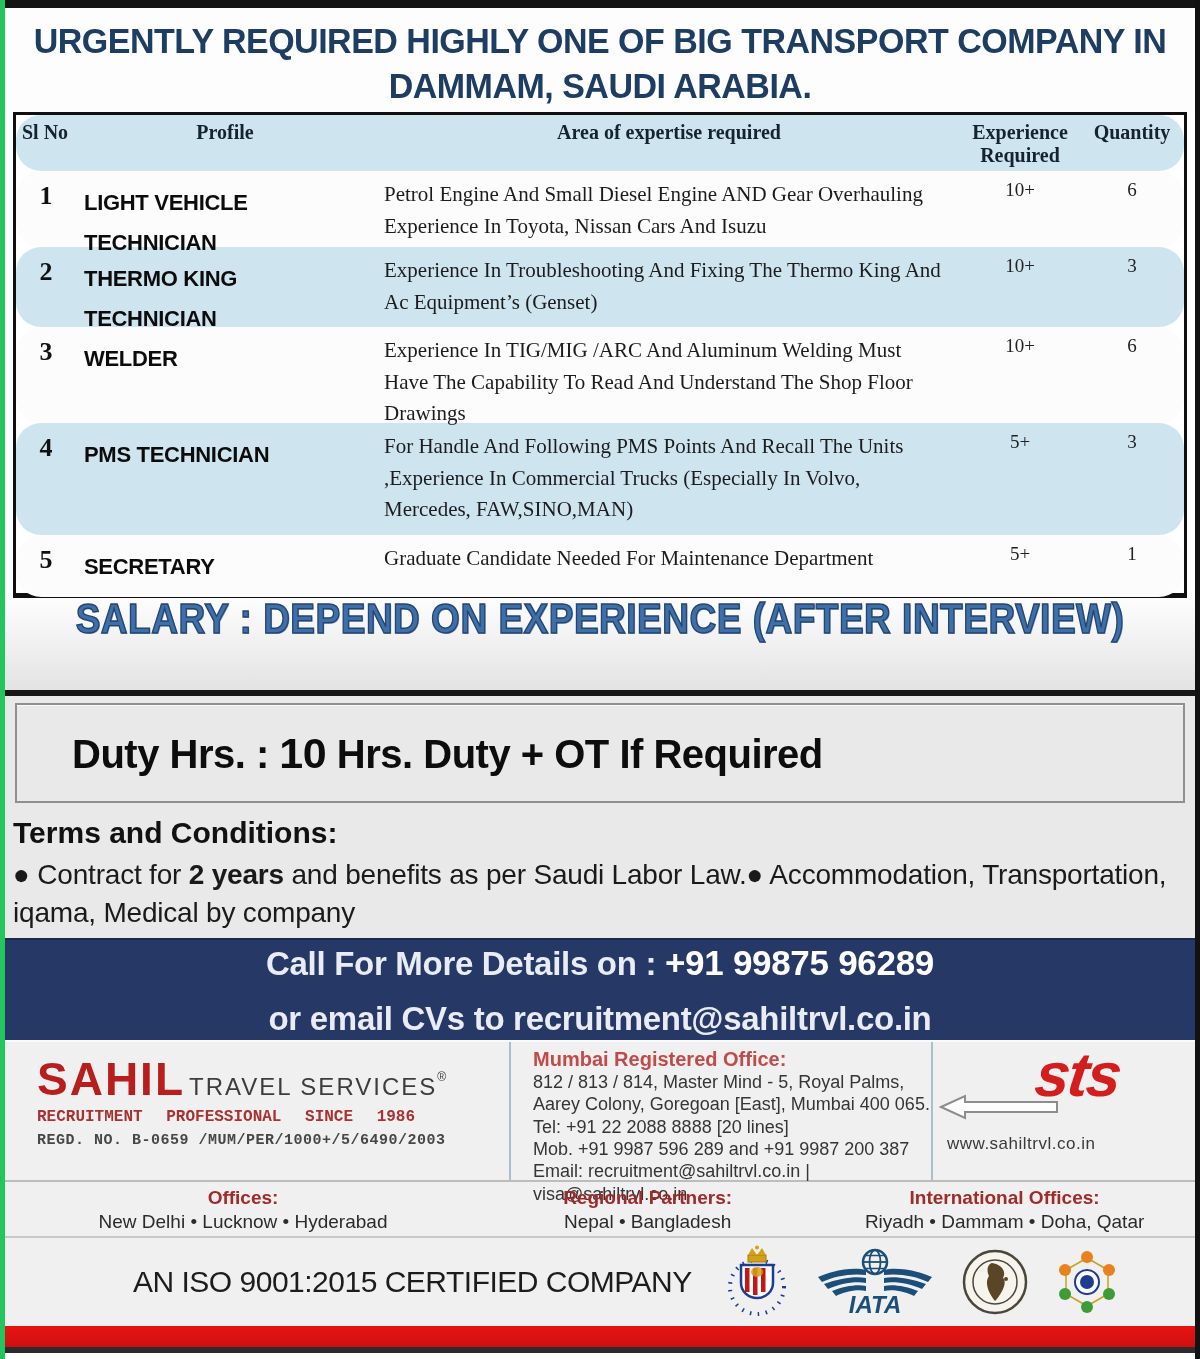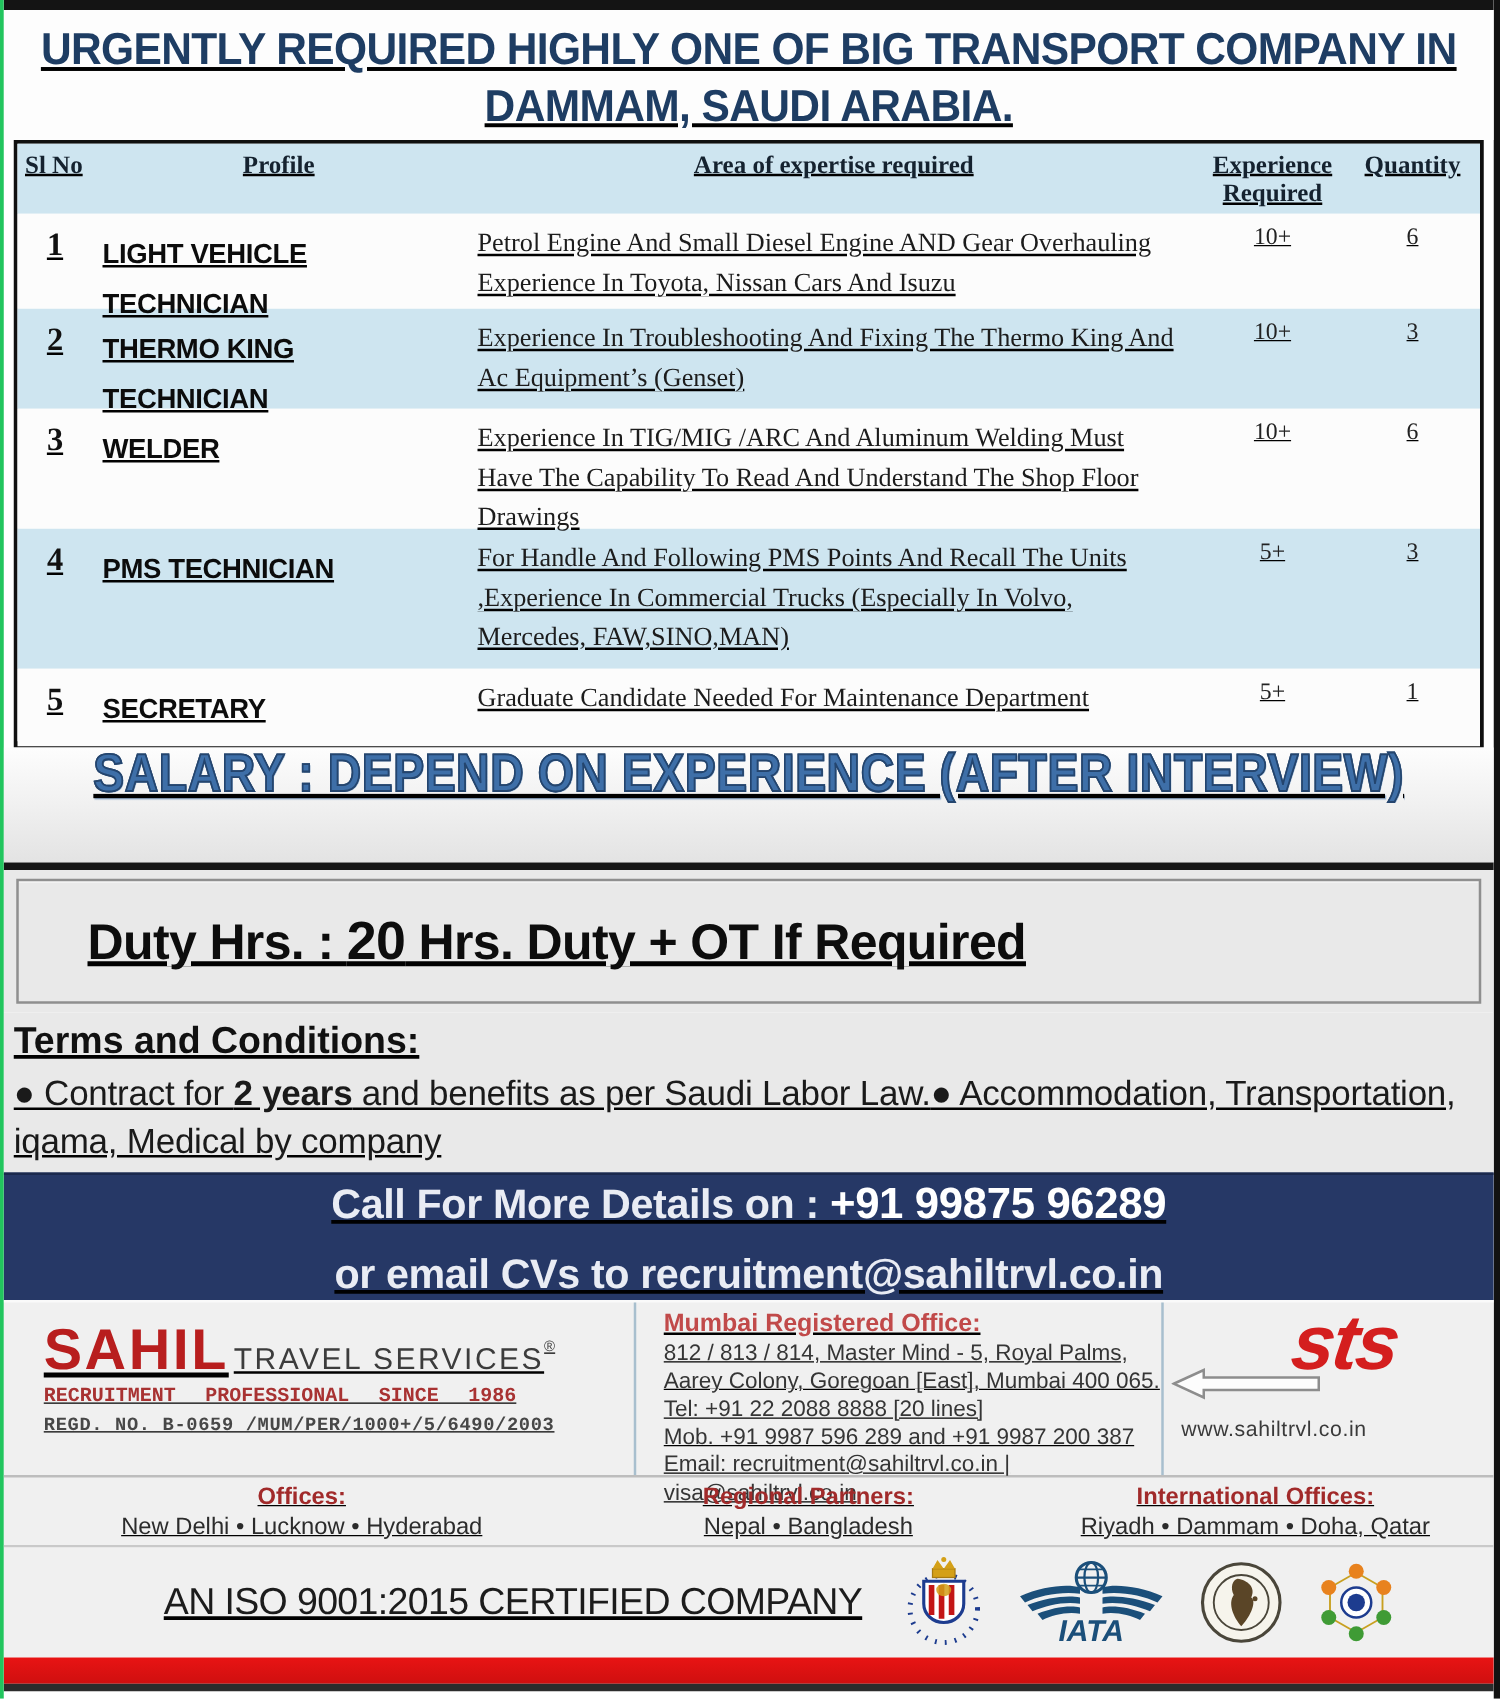--- a/index.html
+++ b/index.html
@@ -1,36 +1,35 @@
 <!DOCTYPE html>
 <html><head>
 <meta charset="utf-8">
 <style>
   * { box-sizing: border-box; margin: 0; padding: 0; }
   html,body { width:1200px; }
   body { font-family: "Liberation Sans", sans-serif; background:#fff; }
   .page {
     width:1200px; height:1359px; position:relative; overflow:hidden;
-    border-left:3px solid #22c55e; border-right:5px solid #121212;
+    border-left:5px solid #22c55e; border-right:5px solid #121212;
     background:#fff;
-    text-decoration:underline;
   }
   
   .top-bar { height:8px; background:#141414; }
   .title-section { height:104px; background:#fdfdfd; text-align:center; padding-top:10px; }
   .title-line {
     font-size:34px; font-weight:800; color:#1e3d63; letter-spacing:-0.5px;
     line-height:1.33; transform:scaleY(1.05);
   }
   
   .job-table {
     margin:0 8px; height:486px; border:3px solid #101010; border-bottom-width:5px;
     font-family:"Liberation Serif", serif; background:#fff;
   }
-  .trow { display:grid; grid-template-columns:60px 298px 590px 112px 112px; }
+  .trow { display:grid; grid-template-columns:60px 298px 590px 112px 112px;border-radius:25px; }
   .t-head { background:#cee5f0; height:56px; font-weight:bold; color:#15222f; font-size:20px; }
   .t-head .cell { padding-top:6px; }
   .row-a { background:#fcfcfc; }
   .row-b { background:#cee5f0; }
   .cell { padding:8px 6px 2px 6px; }
   .c-center { text-align:center; }
   .slno { font-size:26px; font-weight:bold; color:#111; text-align:center; padding-top:10px; }
   .profile {
     font-family:"Liberation Sans", sans-serif; font-weight:800; font-size:22px;
     color:#0c0c0c; letter-spacing:-0.3px; line-height:1.8; padding-left:8px; padding-top:12px;
@@ -178,21 +177,21 @@
       <div class="cell num c-center">1</div>
     </div>
   </div>
 
   <div class="salary-section">
     <div class="salary-text">SALARY : DEPEND ON EXPERIENCE (AFTER INTERVIEW)</div>
   </div>
 
   <div class="duty-section">
     <div class="duty-box">
-      <div class="duty-text"><span>Duty Hrs. : </span><span class="duty-hours">20</span><span> Hrs. Duty + OT If Required</span></div>
+      <div class="duty-text"><span>Duty Hrs. : </span><span class="duty-hours">10</span><span> Hrs. Duty + OT If Required</span></div>
     </div>
   </div>
 
   <div class="terms-section">
     <div class="terms-heading">Terms and Conditions:</div>
     <div class="terms-body"><span>● Contract for </span><span class="terms-bold">2 years</span><span> and benefits as per Saudi Labor Law.</span><span>● Accommodation, Transportation, iqama, Medical by company</span></div>
   </div>
 
   <div class="banner-section">
     <div class="banner-line"><span>Call For More Details on : </span><span class="banner-phone">+91 99875 96289</span></div>

